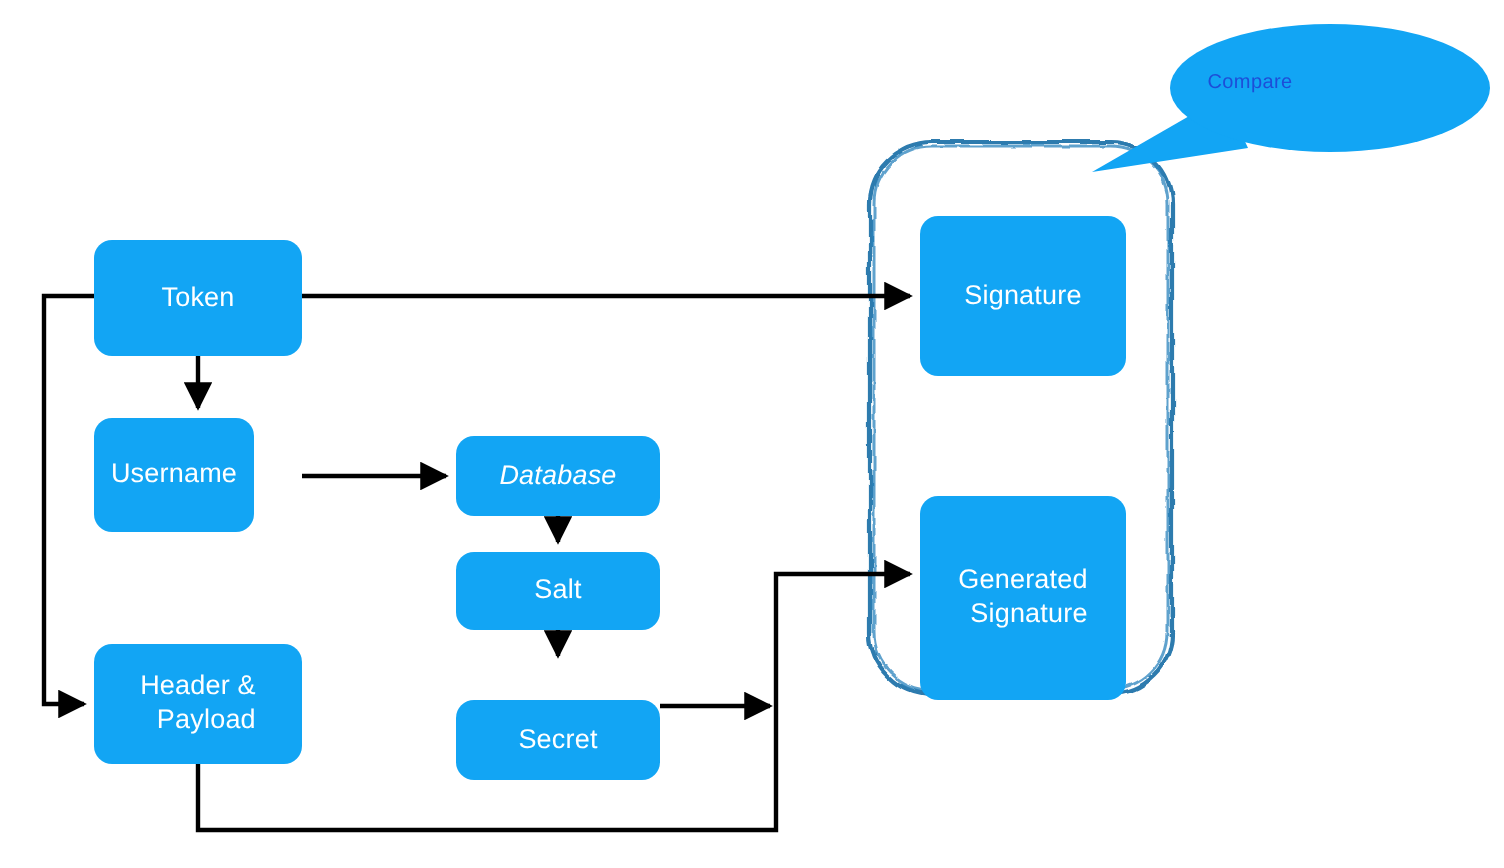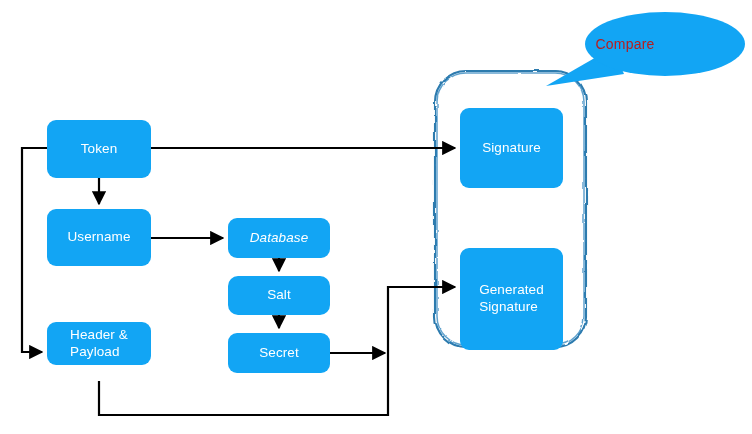--- a/index.html
+++ b/index.html
@@ -20,43 +20,43 @@
   }
   .node {
     position: absolute;
     box-sizing: border-box;
     background: #12a5f4;
     border-radius: 9px;
     color: #ffffff;
     display: flex;
     align-items: center;
     justify-content: center;
-    text-align: left;
+    text-align: right;
     font-size: 13.5px;
     font-weight: 400;
     line-height: 1.25;
     letter-spacing: 0.1px;
     user-select: none;
   }
   .node-label {
     display: block;
     white-space: pre-line;
   }
   #svg-layer {
     position: absolute;
     left: 0;
     top: 0;
     width: 752px;
     height: 434px;
     pointer-events: none;
   }
   .bubble-text {
     position: absolute;
-    color: #b91c1c;
-    font-size: 14px;
+    color: #1d4ed8;
+    font-size: 10px;
     font-weight: 400;
     letter-spacing: 0.2px;
     white-space: nowrap;
     user-select: none;
   }
 </style>
 </head>
 <body>
 
 <div id="canvas">
@@ -100,38 +100,38 @@
     <g>
       <path d="M 546 86 L 612 48 L 624 74 Z" fill="#12a5f4"></path>
       <ellipse cx="665" cy="44" rx="80" ry="32" fill="#12a5f4"></ellipse>
     </g>
   </svg>
 
   <div class="node" style="left:47px; top:120px; width:104px; height:58px;">
     <span class="node-label">Token</span>
   </div>
 
-  <div class="node" style="left:47px; top:209px; width:104px; height:57px;">
+  <div class="node" style="left:47px; top:209px; width:80px; height:57px;">
     <span class="node-label">Username</span>
   </div>
 
-  <div class="node" style="left:47px; top:322px; width:104px; height:43px;">
+  <div class="node" style="left:47px; top:322px; width:104px; height:60px;">
     <span class="node-label">Header &amp;
 Payload</span>
   </div>
 
   <div class="node" style="left:228px; top:218px; width:102px; height:40px;font-style:italic;">
     <span class="node-label">Database</span>
   </div>
 
-  <div class="node" style="left:228px; top:276px; width:102px; height:39px;border-radius:10px;">
+  <div class="node" style="left:228px; top:276px; width:102px; height:39px;">
     <span class="node-label">Salt</span>
   </div>
 
-  <div class="node" style="left:228px; top:333px; width:102px; height:40px;">
+  <div class="node" style="left:228px; top:350px; width:102px; height:40px;">
     <span class="node-label">Secret</span>
   </div>
 
   <div class="node" style="left:460px; top:108px; width:103px; height:80px;">
     <span class="node-label">Signature</span>
   </div>
 
   <div class="node" style="left:460px; top:248px; width:103px; height:102px;">
     <span class="node-label">Generated
 Signature</span>

